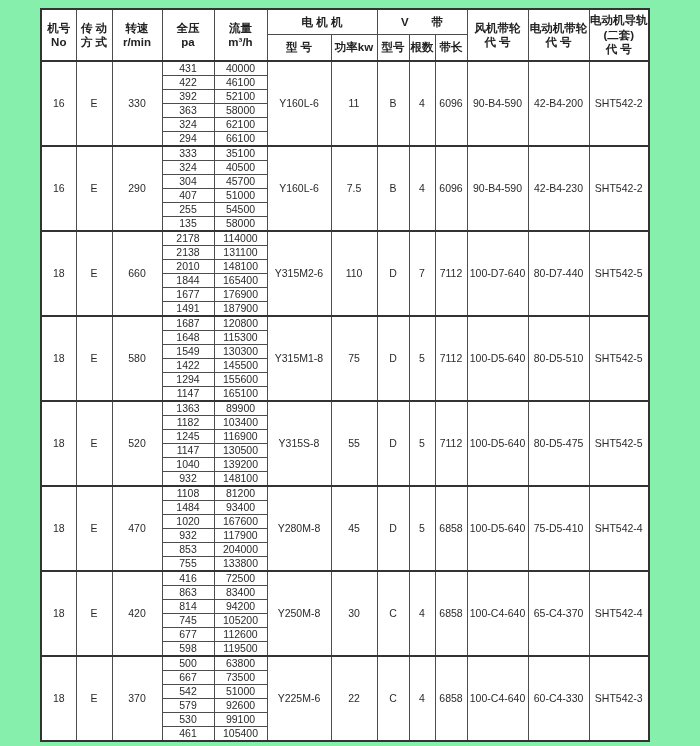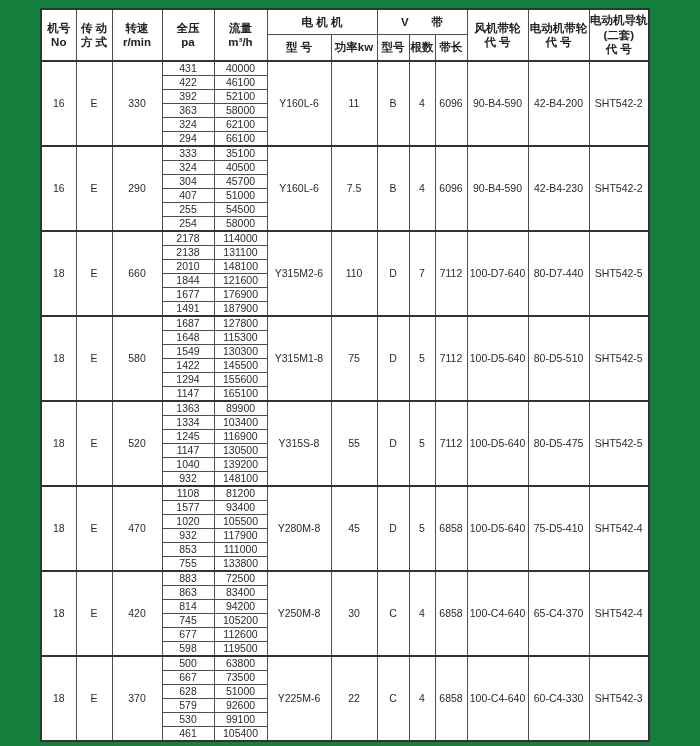--- a/index.html
+++ b/index.html
@@ -8,21 +8,21 @@
     background: #ffffff;
     width: 700px;
     height: 746px;
     font-family: "Liberation Sans", sans-serif;
     color: #1c1c1c;
   }
   .page {
     position: relative;
     width: 700px;
     height: 746px;
-    background: #15803d;
+    background: #86efac;
   }
   table.spec {
     position: absolute;
     left: 40px;
     top: 8px;
     border-collapse: collapse;
     table-layout: fixed;
     width: 608px;
     background: #ffffff;
   }
@@ -180,21 +180,21 @@
         </tr>
         <tr>
           <td>407</td>
           <td>51000</td>
         </tr>
         <tr>
           <td>255</td>
           <td>54500</td>
         </tr>
         <tr>
-          <td>254</td>
+          <td>135</td>
           <td>58000</td>
         </tr>
         <tr class="group-start">
           <td rowspan="6">18</td>
           <td rowspan="6">E</td>
           <td rowspan="6">660</td>
           <td>2178</td>
           <td>114000</td>
           <td rowspan="6">Y315M2-6</td>
           <td rowspan="6">110</td>
@@ -208,36 +208,36 @@
         <tr>
           <td>2138</td>
           <td>131100</td>
         </tr>
         <tr>
           <td>2010</td>
           <td>148100</td>
         </tr>
         <tr>
           <td>1844</td>
-          <td>121600</td>
+          <td>165400</td>
         </tr>
         <tr>
           <td>1677</td>
           <td>176900</td>
         </tr>
         <tr>
           <td>1491</td>
           <td>187900</td>
         </tr>
         <tr class="group-start">
           <td rowspan="6">18</td>
           <td rowspan="6">E</td>
           <td rowspan="6">580</td>
           <td>1687</td>
-          <td>127800</td>
+          <td>120800</td>
           <td rowspan="6">Y315M1-8</td>
           <td rowspan="6">75</td>
           <td rowspan="6">D</td>
           <td rowspan="6">5</td>
           <td rowspan="6">7112</td>
           <td rowspan="6">100-D5-640</td>
           <td rowspan="6">80-D5-510</td>
           <td rowspan="6">SHT542-5</td>
         </tr>
         <tr>
@@ -269,21 +269,21 @@
           <td rowspan="6">Y315S-8</td>
           <td rowspan="6">55</td>
           <td rowspan="6">D</td>
           <td rowspan="6">5</td>
           <td rowspan="6">7112</td>
           <td rowspan="6">100-D5-640</td>
           <td rowspan="6">80-D5-475</td>
           <td rowspan="6">SHT542-5</td>
         </tr>
         <tr>
-          <td>1334</td>
+          <td>1182</td>
           <td>103400</td>
         </tr>
         <tr>
           <td>1245</td>
           <td>116900</td>
         </tr>
         <tr>
           <td>1147</td>
           <td>130500</td>
         </tr>
@@ -304,44 +304,44 @@
           <td rowspan="6">Y280M-8</td>
           <td rowspan="6">45</td>
           <td rowspan="6">D</td>
           <td rowspan="6">5</td>
           <td rowspan="6">6858</td>
           <td rowspan="6">100-D5-640</td>
           <td rowspan="6">75-D5-410</td>
           <td rowspan="6">SHT542-4</td>
         </tr>
         <tr>
-          <td>1577</td>
+          <td>1484</td>
           <td>93400</td>
         </tr>
         <tr>
           <td>1020</td>
-          <td>105500</td>
+          <td>167600</td>
         </tr>
         <tr>
           <td>932</td>
           <td>117900</td>
         </tr>
         <tr>
           <td>853</td>
-          <td>111000</td>
+          <td>204000</td>
         </tr>
         <tr>
           <td>755</td>
           <td>133800</td>
         </tr>
         <tr class="group-start">
           <td rowspan="6">18</td>
           <td rowspan="6">E</td>
           <td rowspan="6">420</td>
-          <td>883</td>
+          <td>416</td>
           <td>72500</td>
           <td rowspan="6">Y250M-8</td>
           <td rowspan="6">30</td>
           <td rowspan="6">C</td>
           <td rowspan="6">4</td>
           <td rowspan="6">6858</td>
           <td rowspan="6">100-C4-640</td>
           <td rowspan="6">65-C4-370</td>
           <td rowspan="6">SHT542-4</td>
         </tr>
@@ -378,21 +378,21 @@
           <td rowspan="6">6858</td>
           <td rowspan="6">100-C4-640</td>
           <td rowspan="6">60-C4-330</td>
           <td rowspan="6">SHT542-3</td>
         </tr>
         <tr>
           <td>667</td>
           <td>73500</td>
         </tr>
         <tr>
-          <td>628</td>
+          <td>542</td>
           <td>51000</td>
         </tr>
         <tr>
           <td>579</td>
           <td>92600</td>
         </tr>
         <tr>
           <td>530</td>
           <td>99100</td>
         </tr>

